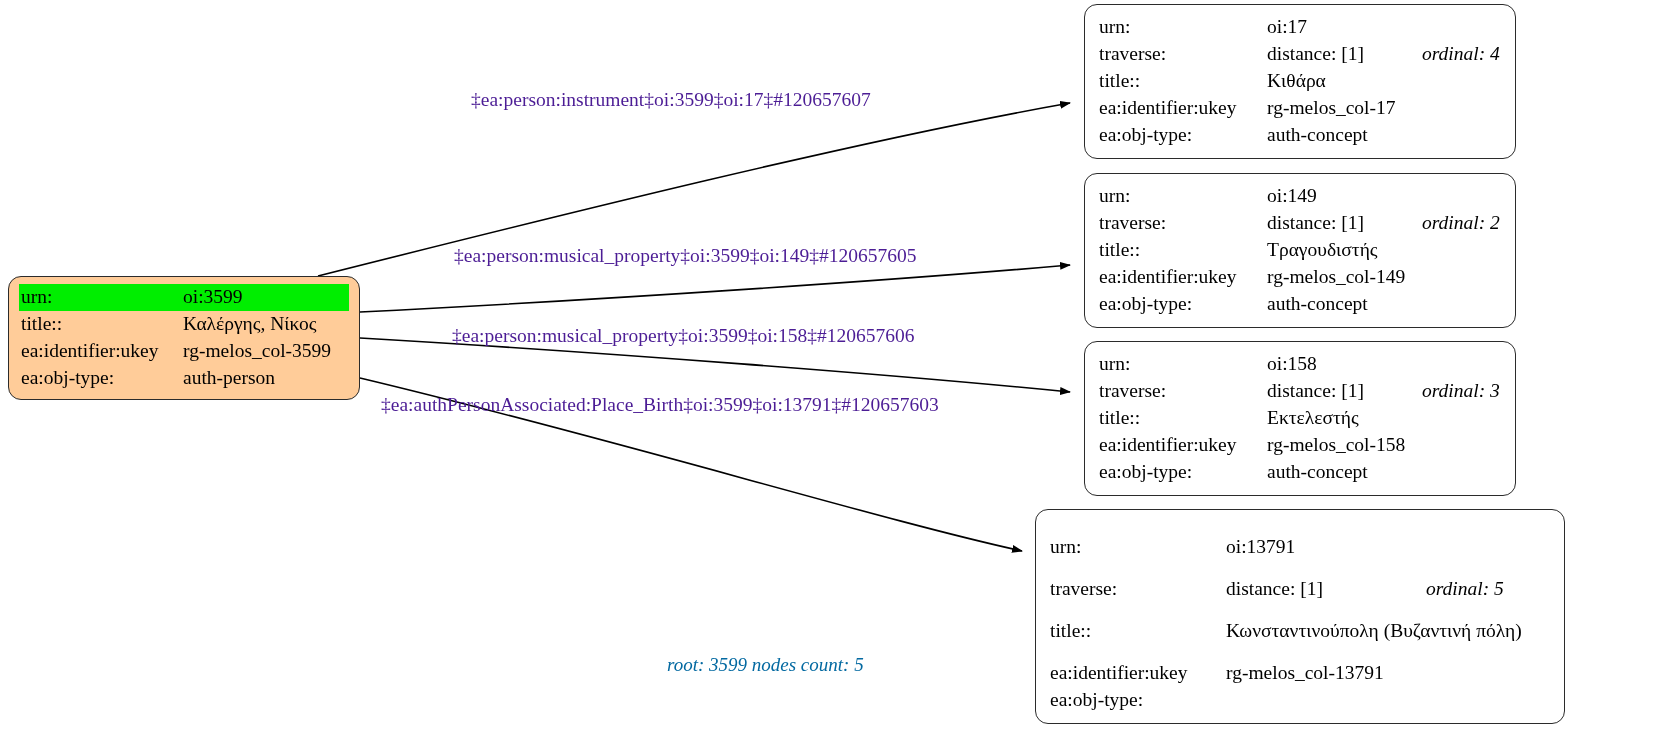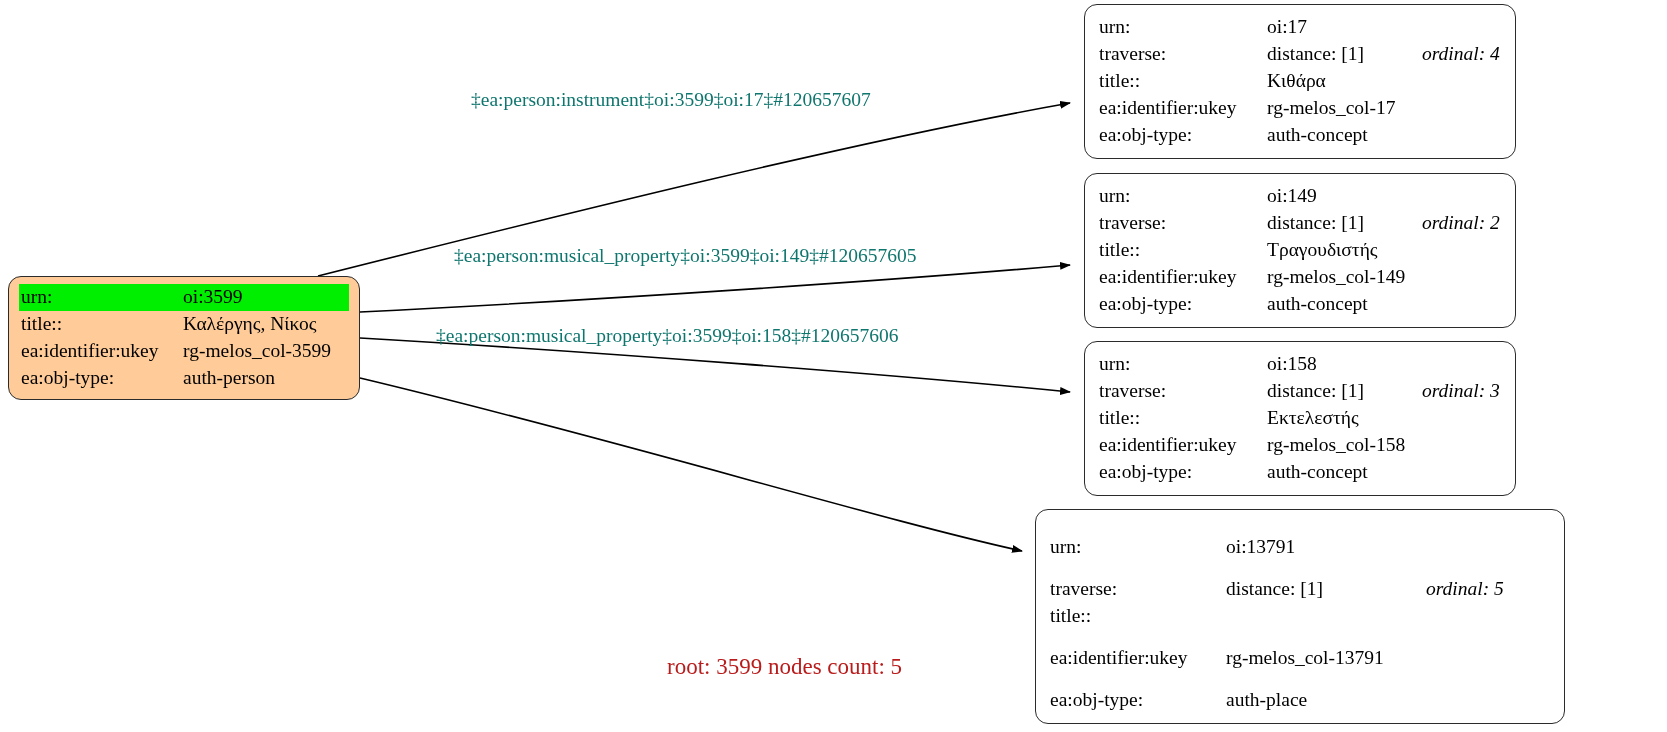--- a/index.html
+++ b/index.html
@@ -79,27 +79,28 @@
     padding: 0 2px;
   }
   .root .row.hl .k,
   .root .row.hl .v {
     background: #00ee00;
   }
   .edge-label {
     position: absolute;
     font-size: 19.5px;
     white-space: nowrap;
-    color: #0f766e;
+    color: #4c1d95;
   }
   .caption {
     position: absolute;
-    font-size: 23px;
+    font-size: 19px;
     white-space: nowrap;
-    color: #b91c1c;
+    color: #0369a1;
+    font-style: italic;
   }
   
   #node-root   { left: 8px;   top: 276px; width: 352px; }
   #node-oi17   { left: 1084px; top: 4px;   width: 432px; }
   #node-oi149  { left: 1084px; top: 173px; width: 432px; }
   #node-oi158  { left: 1084px; top: 341px; width: 432px; }
   #node-oi13791{ left: 1035px; top: 509px; width: 530px; }
 
   #node-oi13791 .k { width: 176px; }
   #node-oi13791 .v { width: 200px; margin-top: 15px; }
@@ -230,33 +231,34 @@
       <span class="v">oi:13791</span>
       <span class="v2"></span>
     </div>
     <div class="row">
       <span class="k">traverse:</span>
       <span class="v">distance: [1]</span>
       <span class="v2">ordinal: 5</span>
     </div>
     <div class="row">
       <span class="k">title::</span>
+      <span class="v">Κωνσταντινούπολη (Βυζαντινή πόλη)</span>
       <span class="v2"></span>
     </div>
     <div class="row">
       <span class="k">ea:identifier:ukey</span>
       <span class="v">rg-melos_col-13791</span>
       <span class="v2"></span>
     </div>
     <div class="row">
       <span class="k">ea:obj-type:</span>
-      <span class="v">auth-place</span>
       <span class="v2"></span>
     </div>
   </div>
 
   <div class="edge-label" style="left:471px; top:89px;">‡ea:person:instrument‡oi:3599‡oi:17‡#120657607</div>
   <div class="edge-label" style="left:454px; top:245px;">‡ea:person:musical_property‡oi:3599‡oi:149‡#120657605</div>
-  <div class="edge-label" style="left:436px; top:325px;">‡ea:person:musical_property‡oi:3599‡oi:158‡#120657606</div>
+  <div class="edge-label" style="left:452px; top:325px;">‡ea:person:musical_property‡oi:3599‡oi:158‡#120657606</div>
+  <div class="edge-label" style="left:381px; top:394px;">‡ea:authPersonAssociated:Place_Birth‡oi:3599‡oi:13791‡#120657603</div>
 
   <div class="caption" style="left:667px; top:654px;">root: 3599 nodes count: 5</div>
 
 </div>
 
 </body></html>

